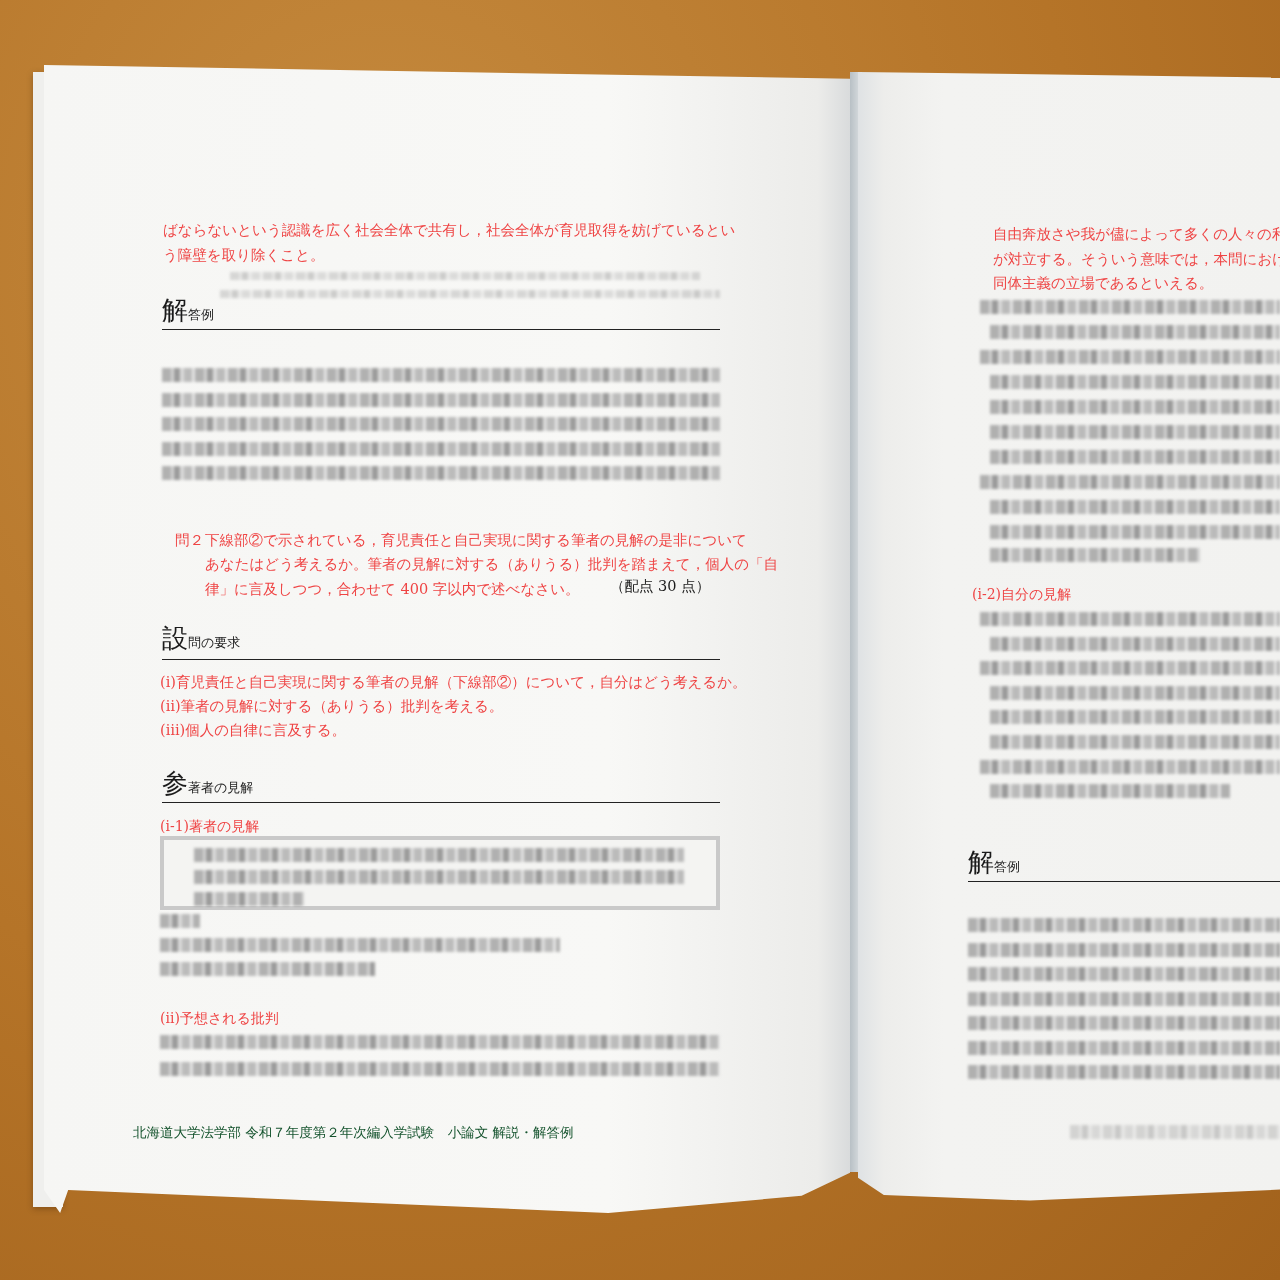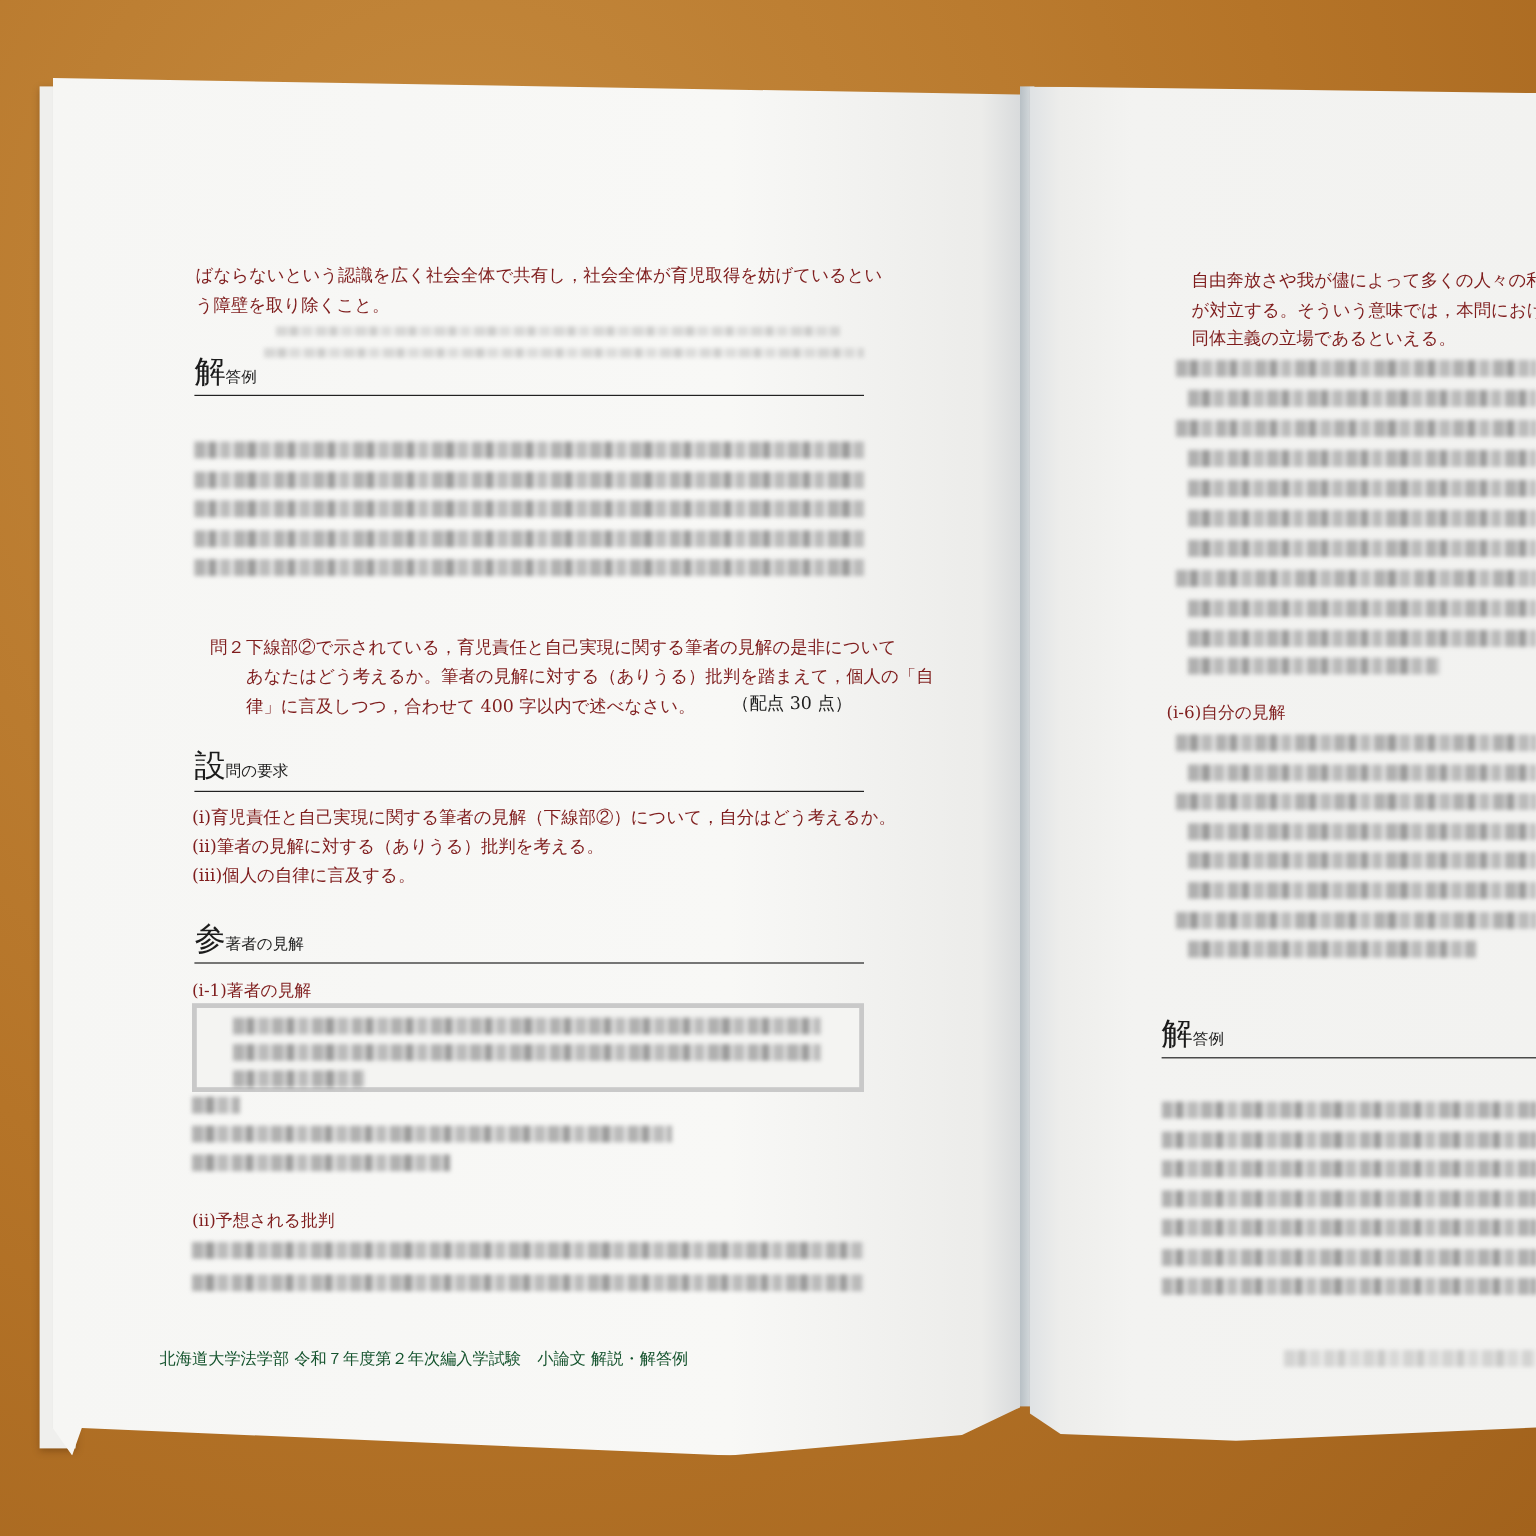--- a/index.html
+++ b/index.html
@@ -24,21 +24,21 @@
   }
   #right-page {
     left:858px; top:72px; width:430px; height:1140px;
     background: linear-gradient(90deg, #dfe2e4 0%, #ededeb 6%, #f3f3f1 20%, #f2f2f0 100%);
     clip-path: polygon(0 0, 100% 0.5%, 100% 98%, 40% 99%, 6% 98.5%, 0 97%);
   }
   #gutter {
     position:absolute; left:850px; top:72px; width:12px; height:1100px;
     background: linear-gradient(90deg, #b8c0c5, #dde1e3);
   }
-  .text { position:absolute; font-size:14.5px; line-height:25px; color:#7f1d1d; white-space:nowrap; }
+  .text { position:absolute; font-size:14.5px; line-height:25px; color:#ef4444; white-space:nowrap; }
   .heading {
     position:absolute; border-bottom:1.6px solid #222; height:36px;
   }
   .heading .big { font-size:26px; line-height:34px; color:#1b1b1b; }
   .heading .small { font-size:13px; color:#222; }
   .blur-line {
     position:absolute; height:14px;
     background: repeating-linear-gradient(90deg, #9a9a9a 0 9px, #c8c8c8 9px 12px, #7d7d7d 12px 18px, #d2d2d2 18px 22px, #a8a8a8 22px 30px, #e0e0e0 30px 33px);
     filter: blur(1.6px); opacity:0.75;
   }
@@ -118,21 +118,21 @@
 <div class="blur-line" style="left:980px;top:350px;width:300px;"></div>
 <div class="blur-line" style="left:990px;top:375px;width:290px;"></div>
 <div class="blur-line" style="left:990px;top:400px;width:290px;"></div>
 <div class="blur-line" style="left:990px;top:425px;width:290px;"></div>
 <div class="blur-line" style="left:990px;top:450px;width:290px;"></div>
 <div class="blur-line" style="left:980px;top:475px;width:300px;"></div>
 <div class="blur-line" style="left:990px;top:500px;width:290px;"></div>
 <div class="blur-line" style="left:990px;top:525px;width:290px;"></div>
 <div class="blur-line" style="left:990px;top:548px;width:210px;"></div>
 
-<div class="text" style="left:972px;top:582px;font-size:14px;">(ⅰ-6)自分の見解</div>
+<div class="text" style="left:972px;top:582px;font-size:14px;">(ⅰ-2)自分の見解</div>
 
 <div class="blur-line" style="left:980px;top:612px;width:300px;"></div>
 <div class="blur-line" style="left:990px;top:637px;width:290px;"></div>
 <div class="blur-line" style="left:980px;top:661px;width:300px;"></div>
 <div class="blur-line" style="left:990px;top:686px;width:290px;"></div>
 <div class="blur-line" style="left:990px;top:710px;width:290px;"></div>
 <div class="blur-line" style="left:990px;top:735px;width:290px;"></div>
 <div class="blur-line" style="left:980px;top:760px;width:300px;"></div>
 <div class="blur-line" style="left:990px;top:784px;width:240px;"></div>
 

